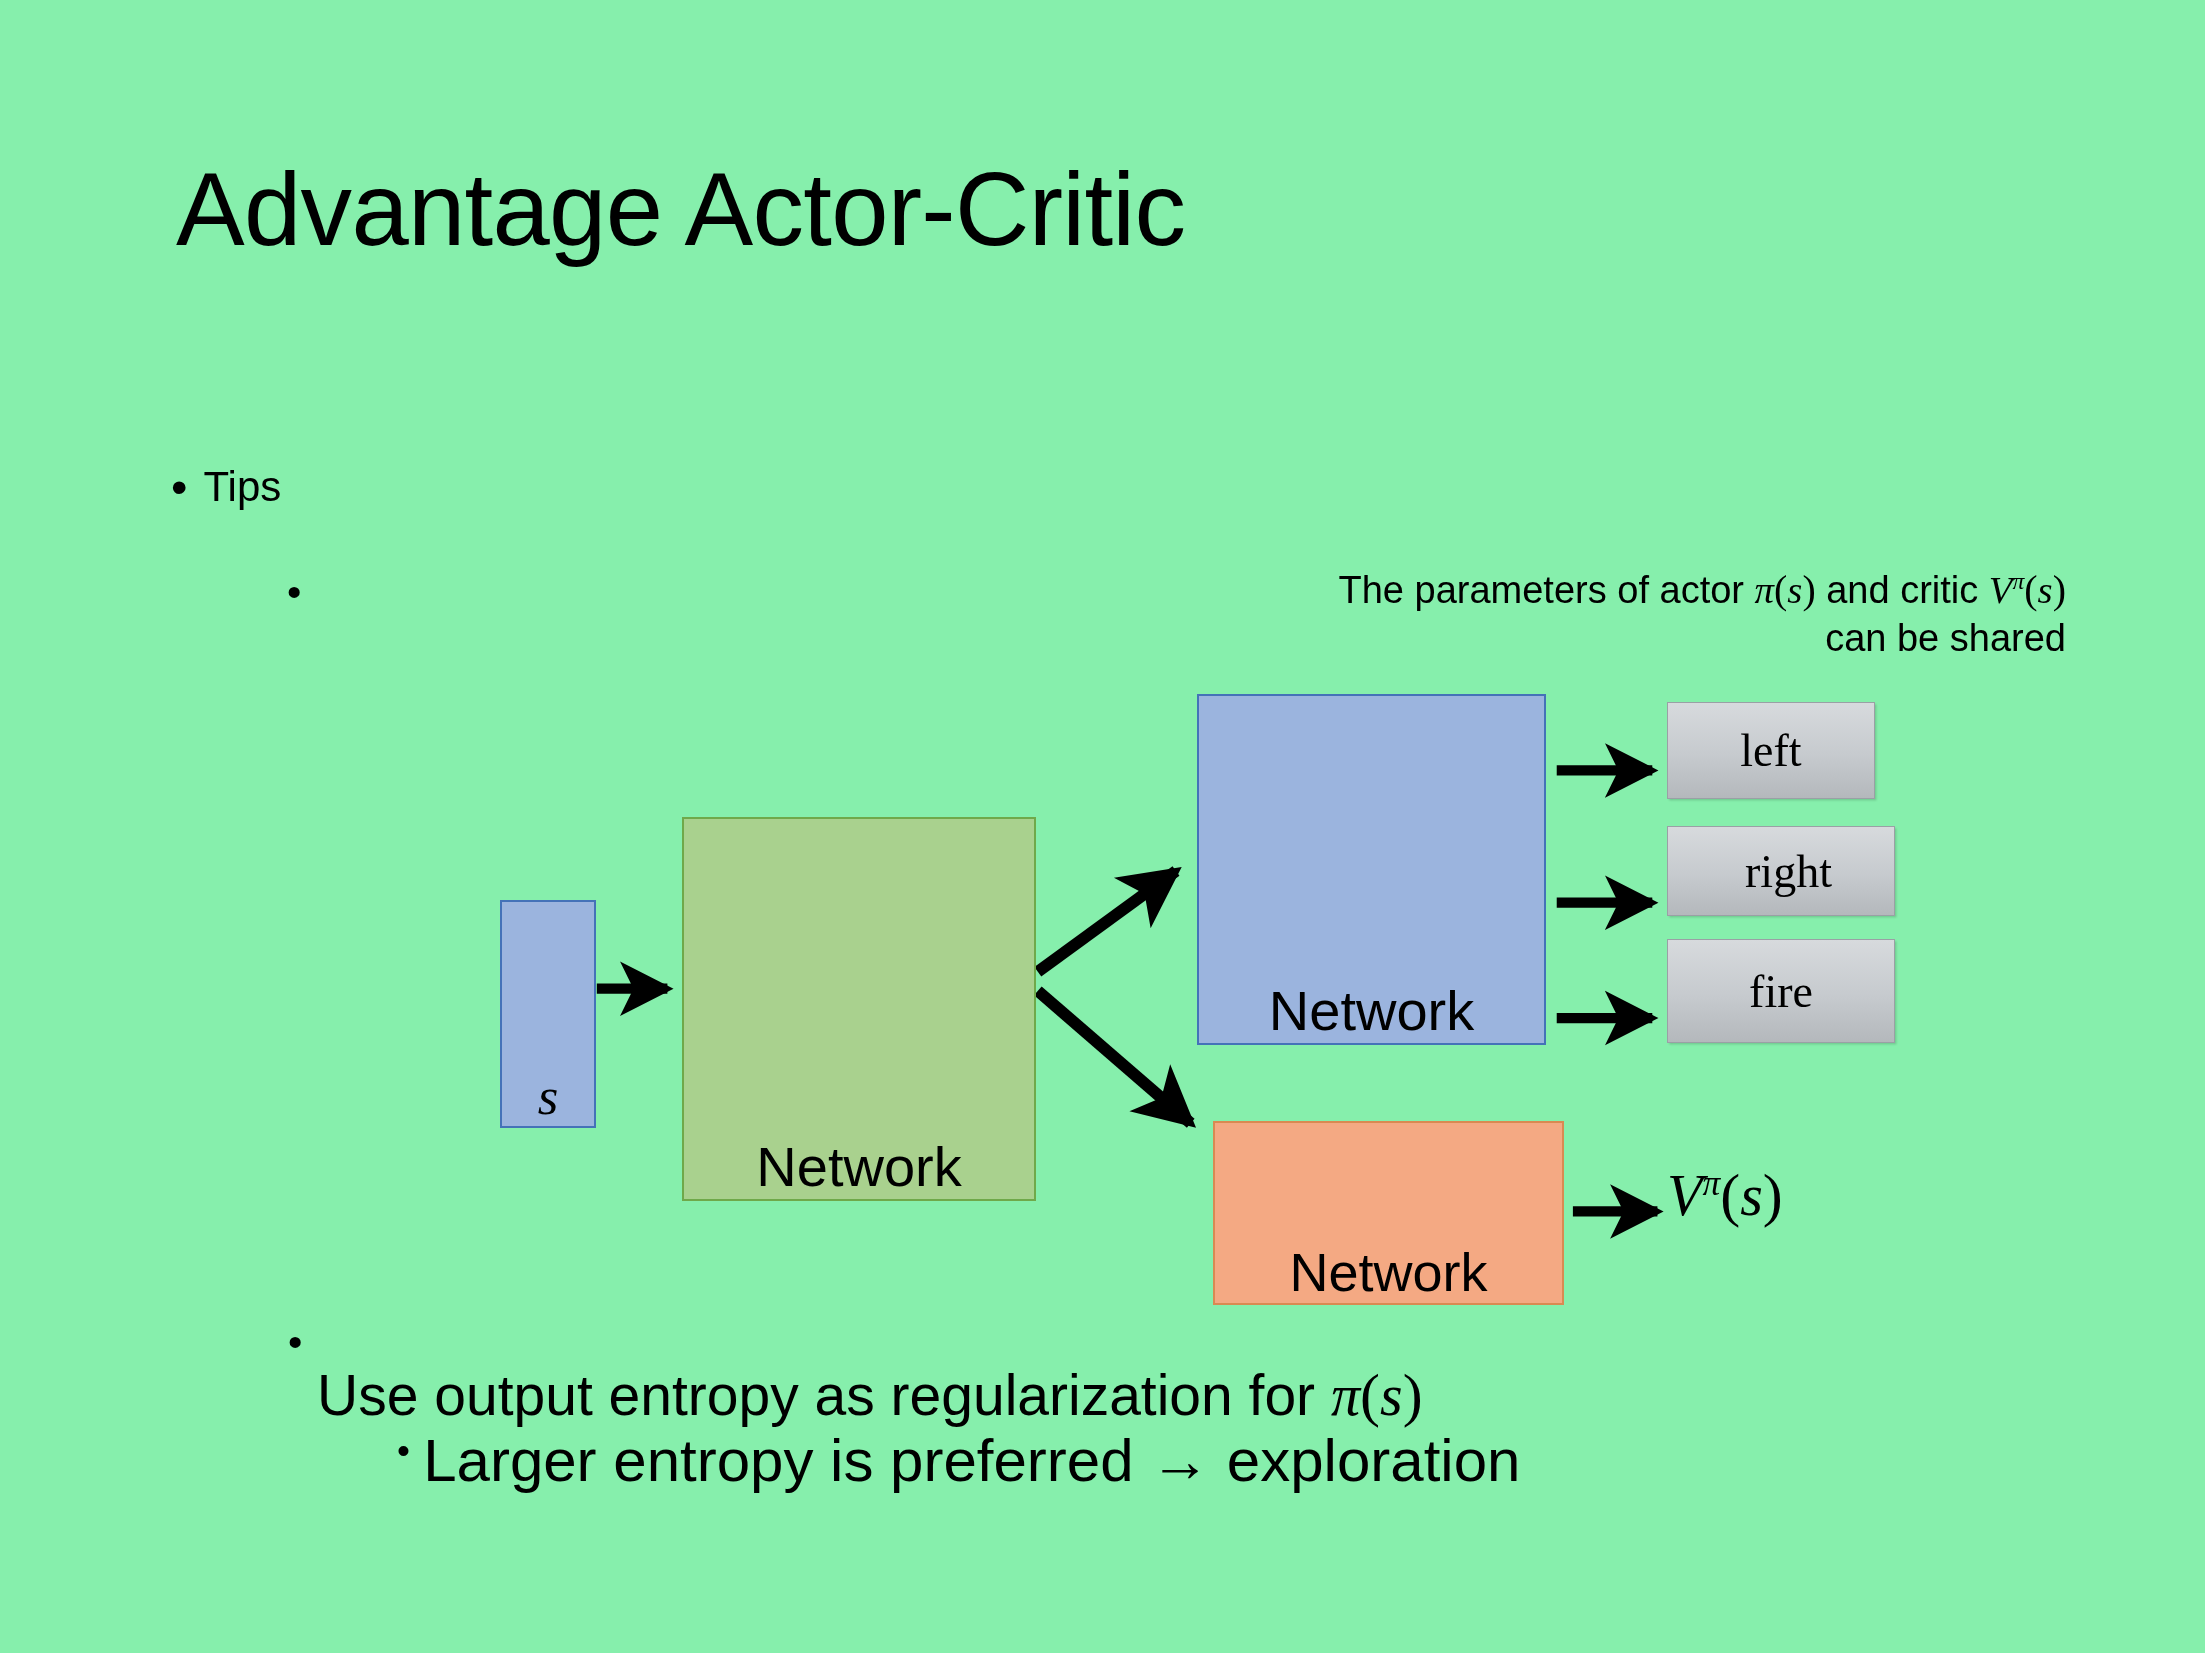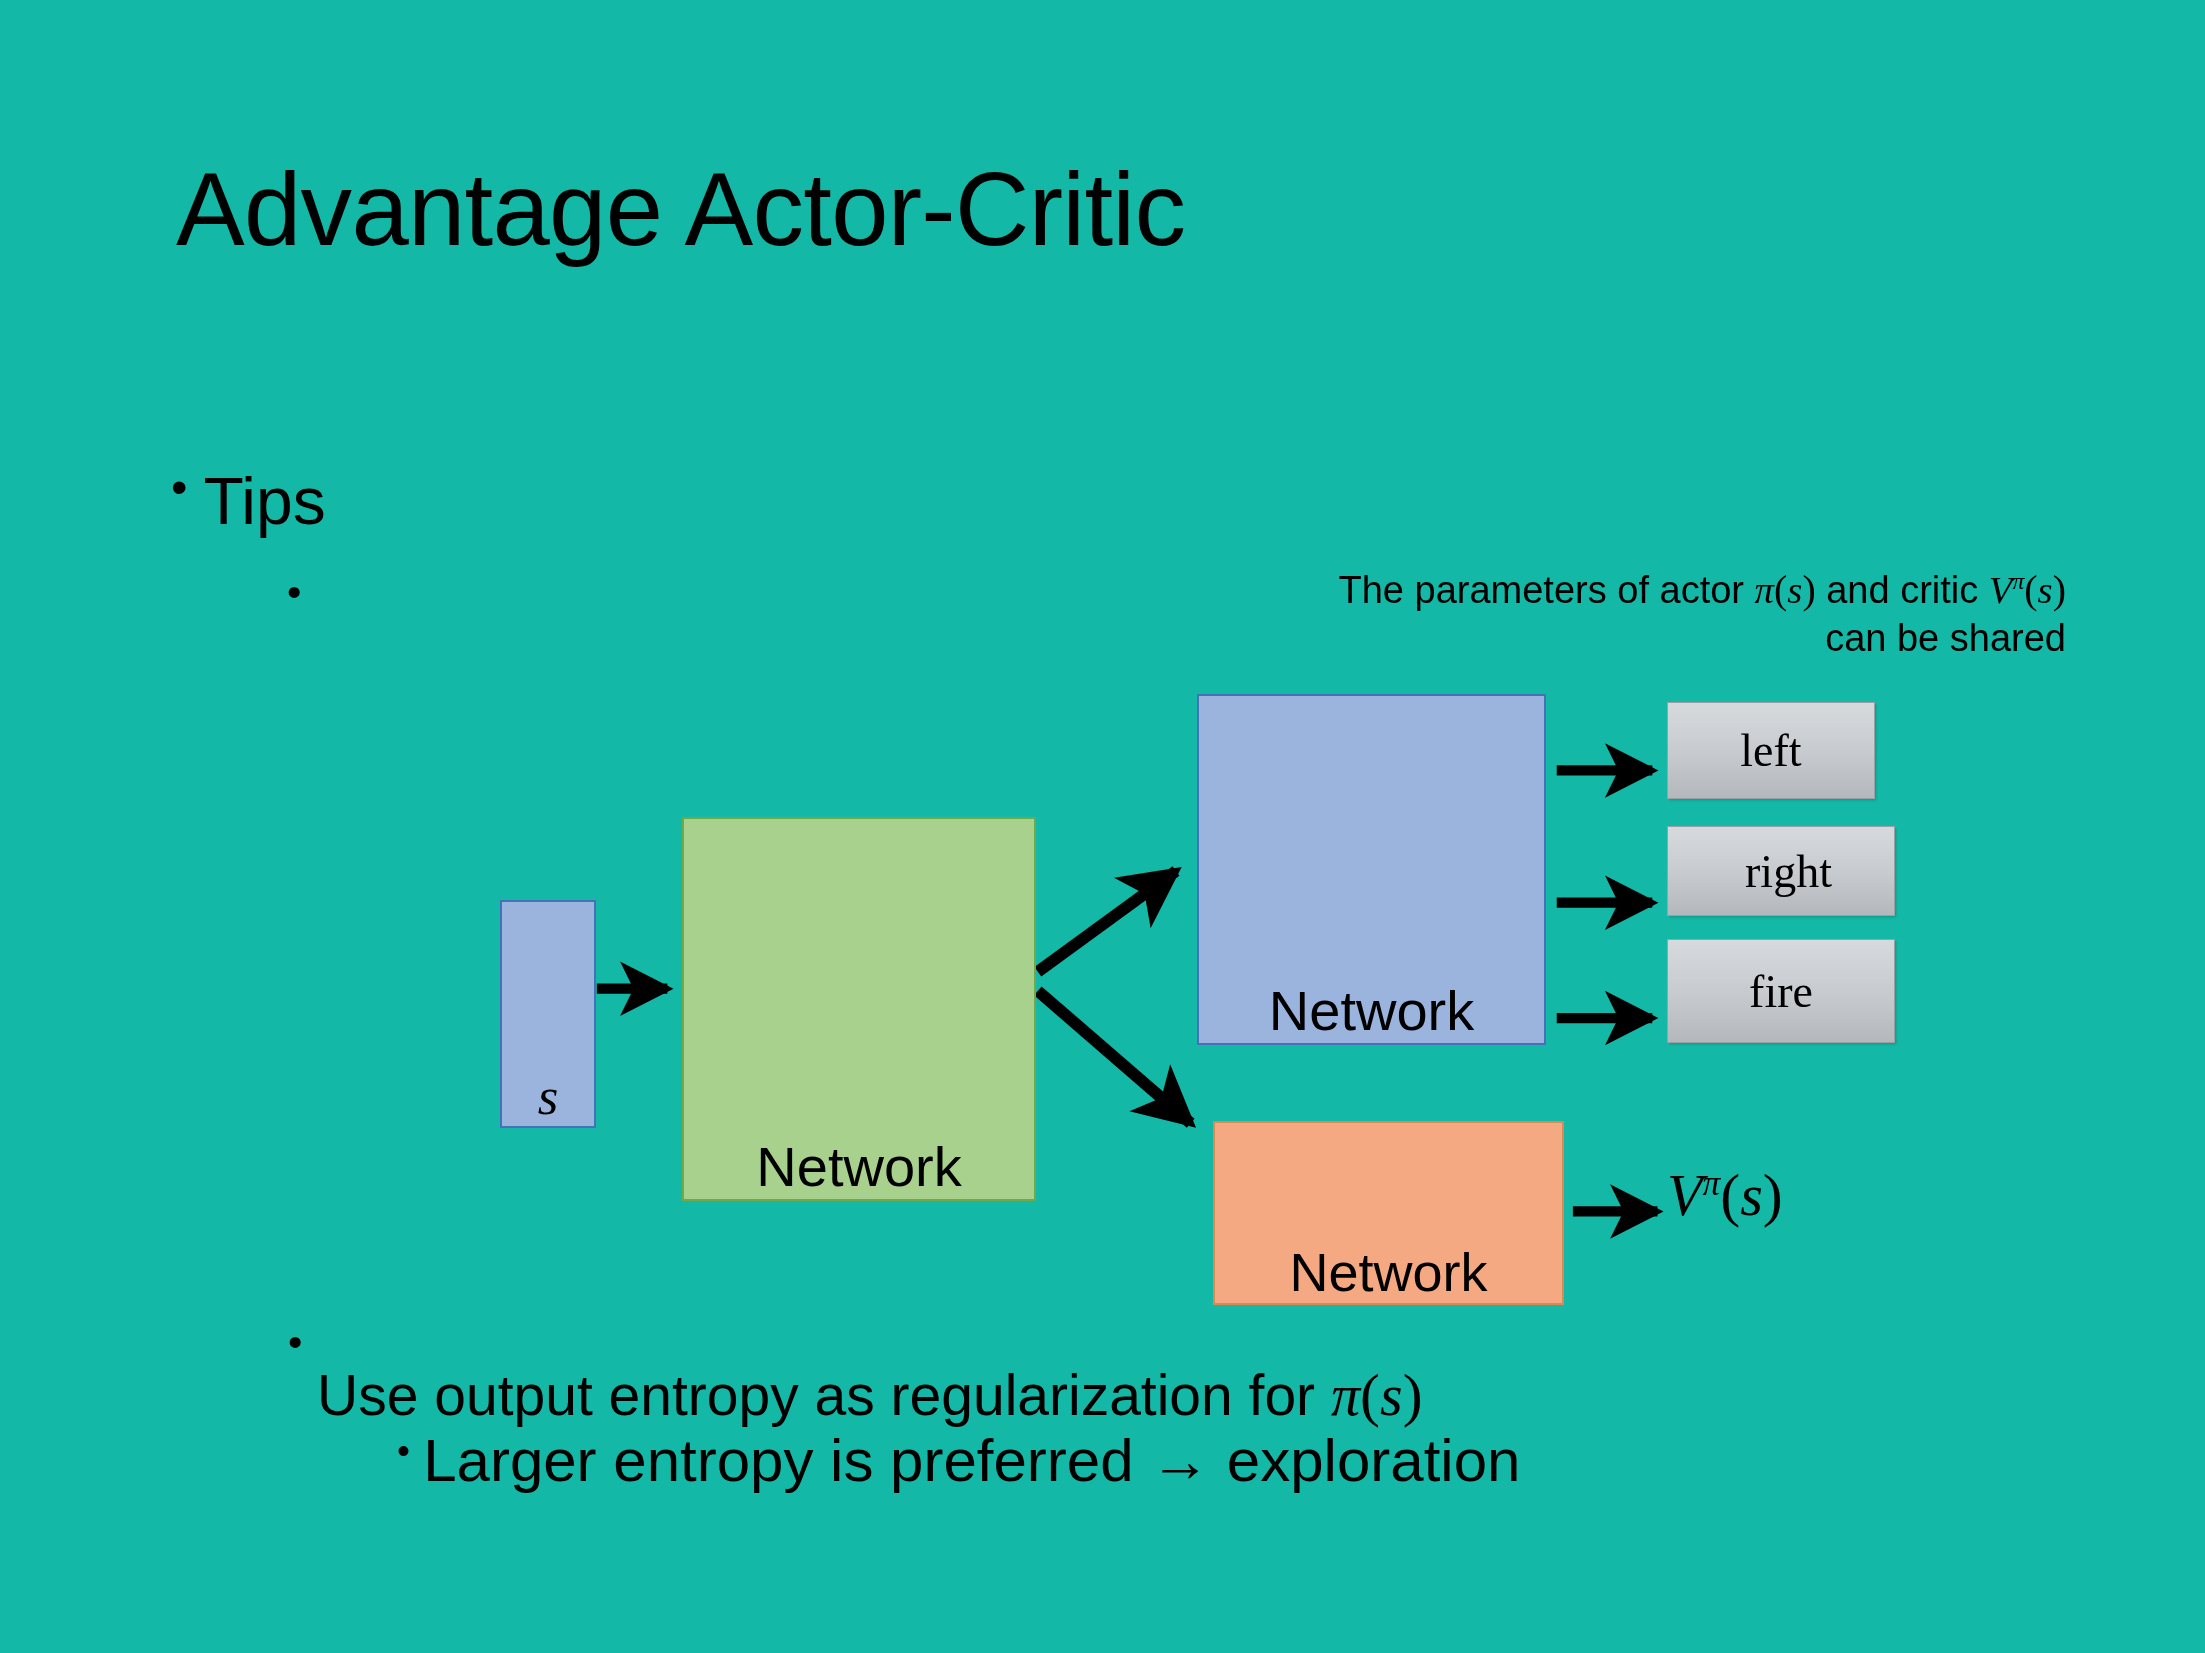--- a/index.html
+++ b/index.html
@@ -4,21 +4,21 @@
 <style>
   html, body {
     margin: 0;
     padding: 0;
     background: #ffffff;
   }
   #slide {
     position: relative;
     width: 2205px;
     height: 1654px;
-    background: #14b8a6;
+    background: #86efac;
     overflow: hidden;
     font-family: "Liberation Sans", sans-serif;
     color: #000000;
   }
 
   
   #title {
     position: absolute;
     left: 176px;
     top: 158px;
@@ -49,21 +49,21 @@
     font-size: 56px;
     line-height: 1.16;
     color: #000000;
   }
 
   #b-tips {
     left: 171px;
     top: 463px;
     width: 882px;
   }
-  #b-tips .bullet-text { font-size: 66px; }
+  #b-tips .bullet-text { font-size: 42px; }
 
   #b-params {
     left: 287px;
     top: 566px;
     width: 1779px;
   }
   #b-params .bullet-dot { font-size: 41px; margin-right: 14.7px; padding-top: 5.9px;}
   #b-params .bullet-text { font-size: 38px; line-height: 1.22; text-align: right; }
 
   #b-entropy {

